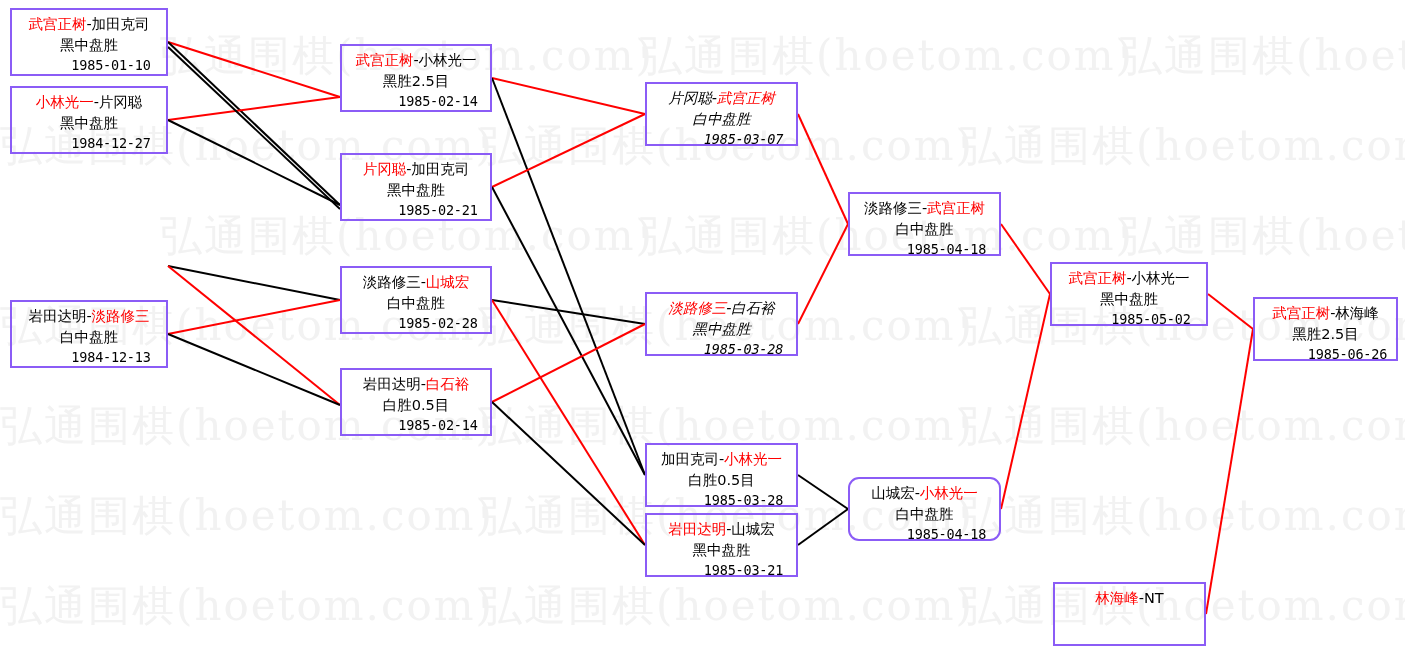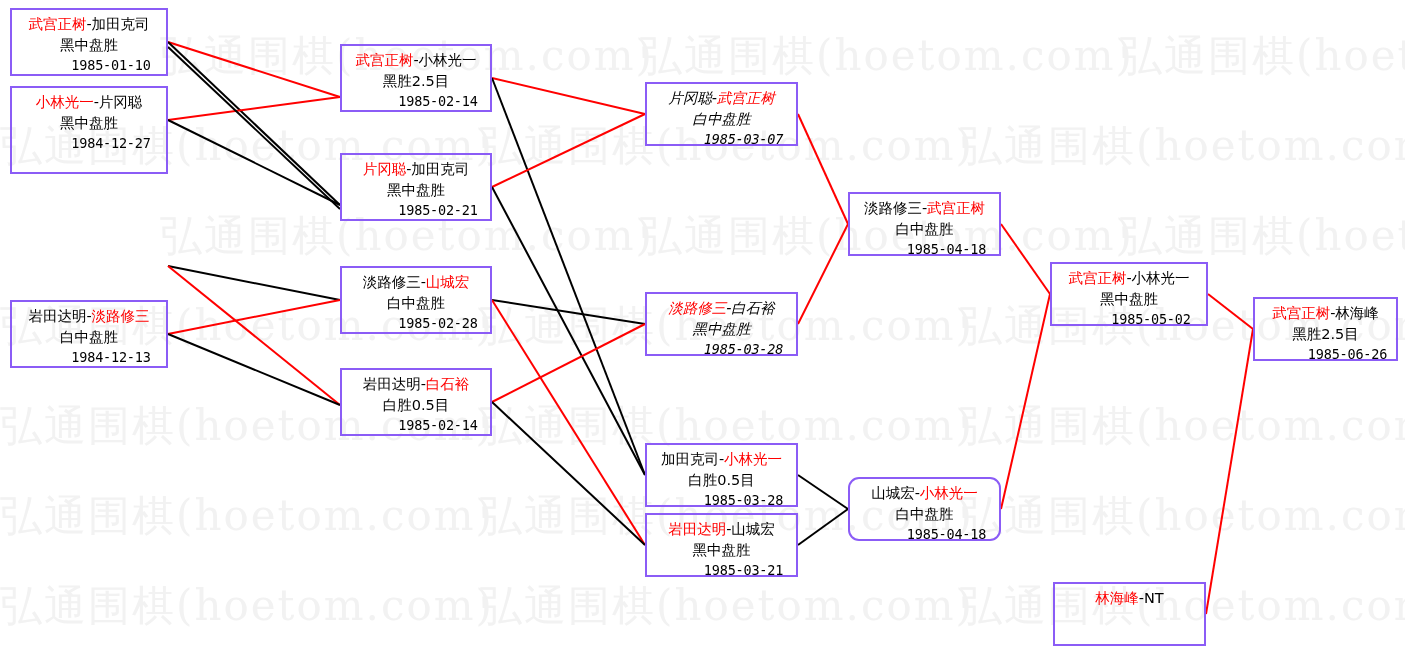--- a/index.html
+++ b/index.html
@@ -139,21 +139,21 @@
       <line x1="1208" y1="294" x2="1253" y2="329" stroke="#ff0000" stroke-width="2"></line>
       <line x1="1206" y1="614" x2="1253" y2="329" stroke="#ff0000" stroke-width="2"></line>
     </svg>
 
   <div id="nodes">
       <div class="match" style="left: 10px; top: 8px; width: 158px; height: 68px;">
         <div class="players"><span class="pl win">武宫正树</span><span class="dash">-</span><span class="pl">加田克司</span></div>
         <div class="result">黑中盘胜</div>
         <div class="date">1985-01-10</div>
       </div>
-      <div class="match" style="left: 10px; top: 86px; width: 158px; height: 88px;">
+      <div class="match" style="left: 10px; top: 86px; width: 158px; height: 68px;">
         <div class="players"><span class="pl win">小林光一</span><span class="dash">-</span><span class="pl">片冈聪</span></div>
         <div class="result">黑中盘胜</div>
         <div class="date">1984-12-27</div>
       </div>
       <div class="match" style="left: 10px; top: 300px; width: 158px; height: 68px;">
         <div class="players"><span class="pl">岩田达明</span><span class="dash">-</span><span class="pl win">淡路修三</span></div>
         <div class="result">白中盘胜</div>
         <div class="date">1984-12-13</div>
       </div>
       <div class="match" style="left: 340px; top: 44px; width: 152px; height: 68px;">

